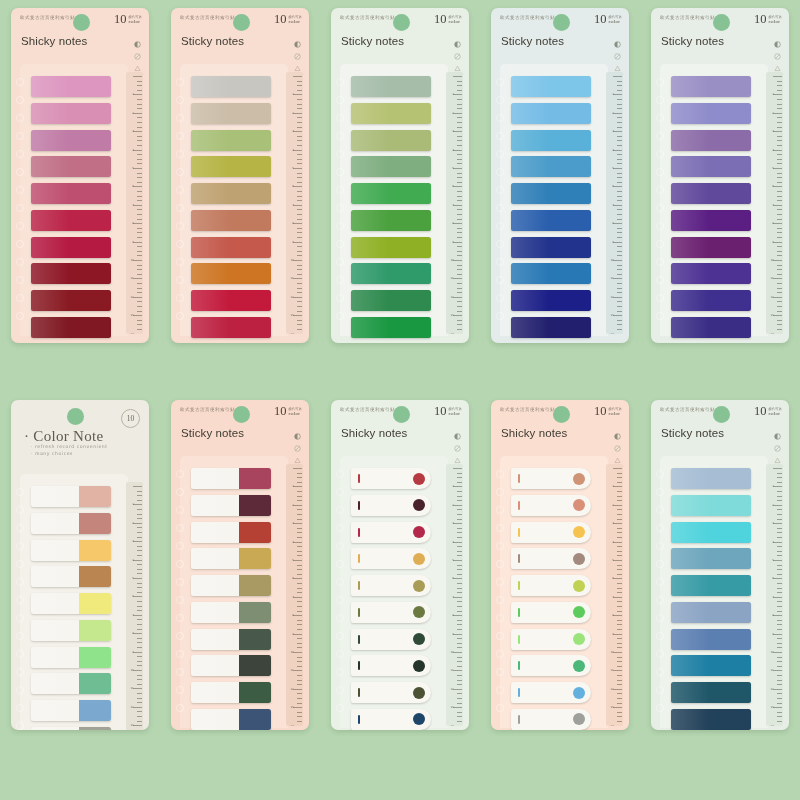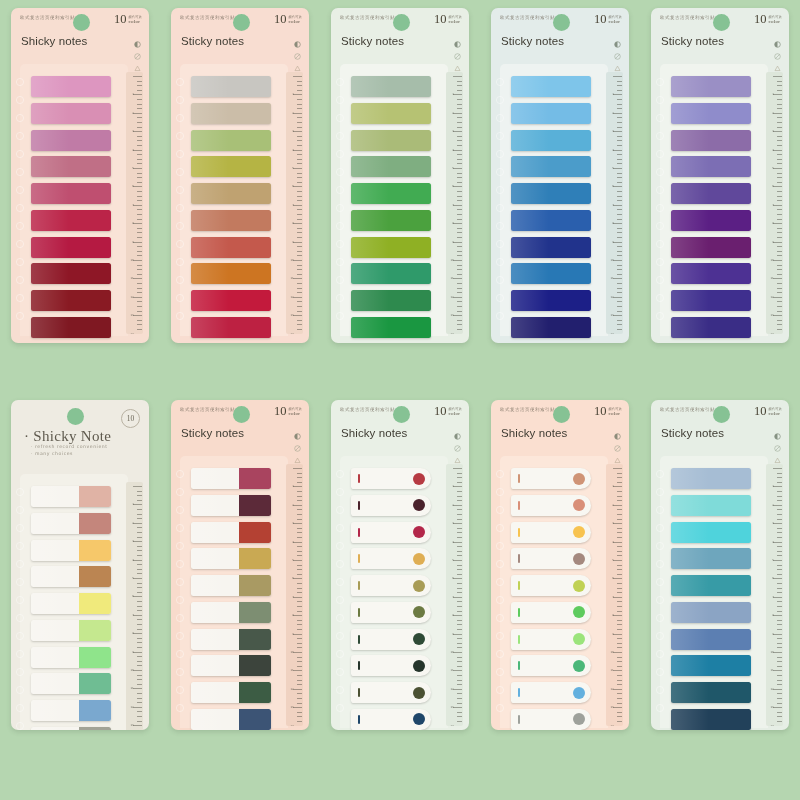--- a/index.html
+++ b/index.html
@@ -902,21 +902,21 @@
               </div>
             </div>
           </div>
         </div>
       </div>
       <div class="cell row2">
         <div class="pack short" style="background:#eeebe2">
           <div class="cn-head">
             <div class="greendot" style="left:56px;top:8px"></div>
             <div class="cn-badge">10</div>
-            <div class="cn-title">· Shicky Note</div>
+            <div class="cn-title">· Color Note</div>
             <div class="cn-sub">
               <span>· refresh  record  convenient</span>
               <span>· many choices</span>
             </div>
           </div>
           <div class="body">
             <div class="sheet" style="background:#f3f1e9"></div>
             <div class="rings"><svg viewBox="0 0 14 255" width="14" height="255">
                 <circle cx="7" cy="8" r="3.6" fill="none" stroke="rgba(255,255,255,.85)" stroke-width="0.9"></circle>
                 <circle cx="7" cy="26" r="3.6" fill="none" stroke="rgba(255,255,255,.85)" stroke-width="0.9"></circle>

